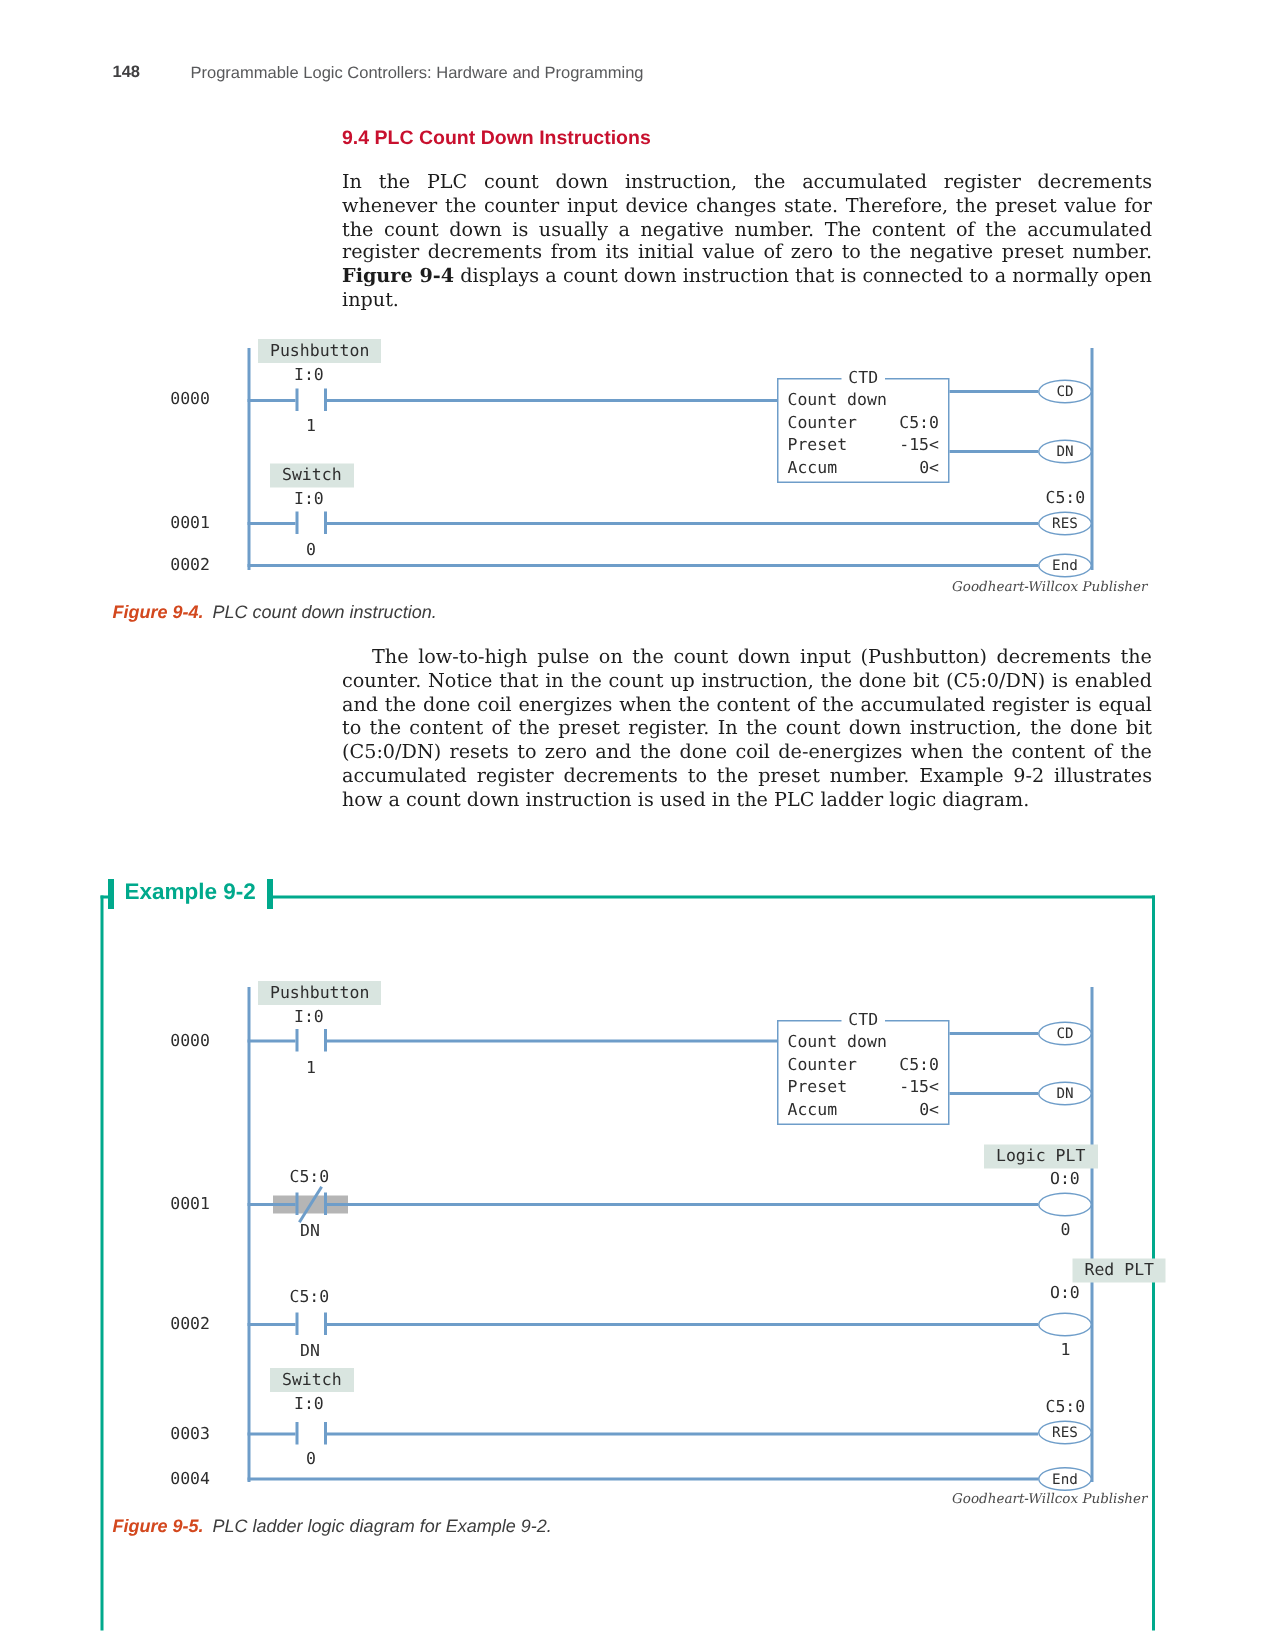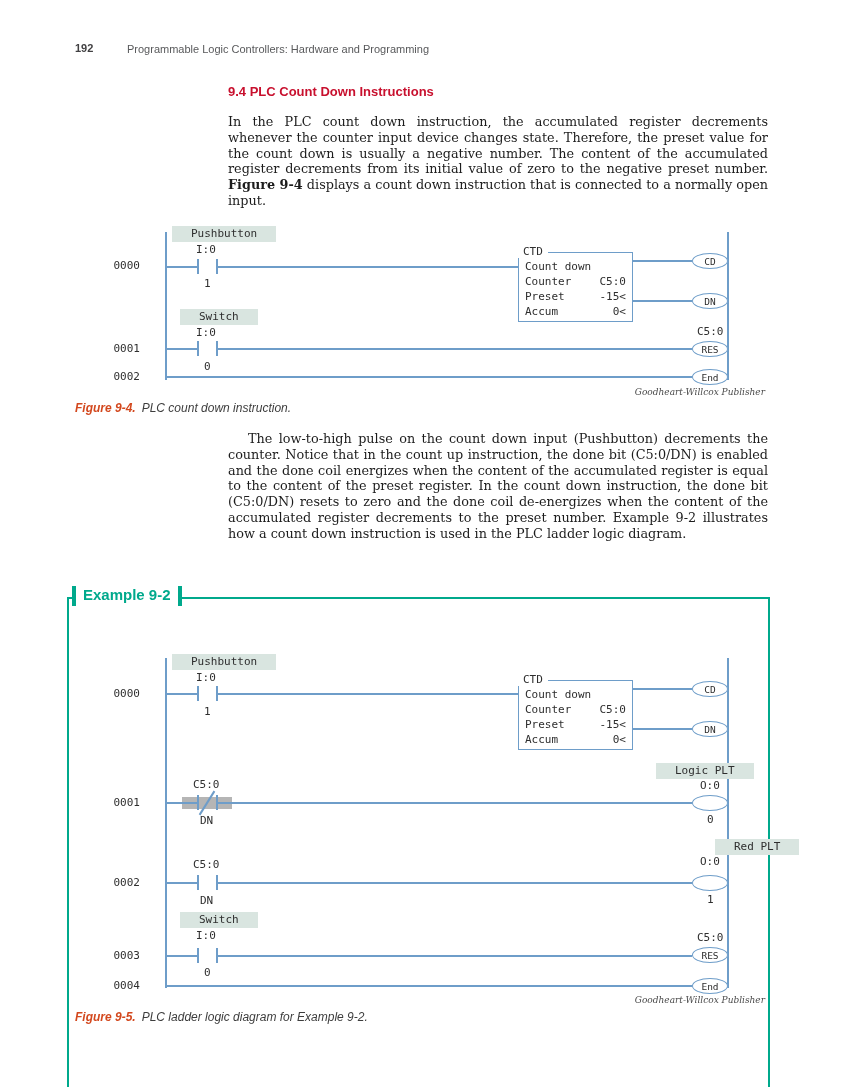--- a/index.html
+++ b/index.html
@@ -7,40 +7,40 @@
     --orange:#d3481e; --ink:#1c1c1c; --gray:#58595b; --mink:#2e2e2e;
   }
   *{margin:0;padding:0;box-sizing:border-box;}
   body{background:#ffffff;}
   .page{position:relative;width:849px;height:1087px;background:#fff;overflow:hidden;font-family:"Liberation Sans",sans-serif;}
   .abs{position:absolute;}
   .hline{position:absolute;height:1.5px;background:var(--line);}
   .vline{position:absolute;width:1.5px;background:var(--line);}
   .cbar{position:absolute;width:2px;height:15px;background:var(--line);}
   .mono{position:absolute;font-family:"DejaVu Sans Mono",monospace;font-size:11px;line-height:12px;color:var(--mink);white-space:pre;}
-  .tagbox{position:absolute;font-family:"DejaVu Sans Mono",monospace;font-size:11px;line-height:14px;color:var(--mink);background:var(--tagbg);padding:1px 19px;}
+  .tagbox{position:absolute;font-family:"DejaVu Sans Mono",monospace;font-size:11px;line-height:14px;color:var(--mink);background:var(--tagbg);padding:1px 8px;}
   .coil{position:absolute;width:36px;height:16px;border:1.5px solid var(--line);border-radius:50%;background:#fff;display:flex;align-items:center;justify-content:center;font-family:"DejaVu Sans Mono",monospace;font-size:9.5px;color:var(--mink);}
   .ctdbox{position:absolute;width:115px;height:70px;border:1.5px solid var(--line);background:#fff;}
-  .ctdtitle{position:absolute;width:115px;font-family:"DejaVu Sans Mono",monospace;font-size:11px;line-height:12px;color:var(--mink);}
+  .ctdtitle{position:absolute;width:115px;text-align:center;font-family:"DejaVu Sans Mono",monospace;font-size:11px;line-height:12px;color:var(--mink);}
   .ctdtitle span{background:#fff;padding:0 5px;}
   .ctdrow{position:absolute;left:525px;width:101px;display:flex;justify-content:space-between;font-family:"DejaVu Sans Mono",monospace;font-size:11px;line-height:12px;color:var(--mink);}
   .rungnum{position:absolute;left:107px;width:33px;text-align:right;font-family:"DejaVu Sans Mono",monospace;font-size:11px;line-height:12px;color:var(--mink);}
   .body-text{position:absolute;font-family:"DejaVu Serif",serif;font-size:12.8px;line-height:15.8px;color:var(--ink);text-align:justify;}
   .caption{position:absolute;font-size:12px;line-height:14px;color:#3d3d3d;font-style:italic;}
   .caption b{color:var(--orange);margin-right:6px;}
   .credit{position:absolute;width:265px;text-align:right;font-family:"DejaVu Serif",serif;font-style:italic;font-size:9px;color:#4a4a4a;}
   .slash{position:absolute;width:28px;height:2px;background:var(--line);transform:rotate(-58deg);}
   .hl{position:absolute;background:#b5b5b5;}
 </style>
 </head>
 <body>
 
 <div class="page">
 
-  <div class="abs" style="left:75px;top:42px;font-size:11px;font-weight:bold;color:#414042;">192</div>
+  <div class="abs" style="left:75px;top:42px;font-size:11px;font-weight:bold;color:#414042;">148</div>
   <div class="abs" style="left:127px;top:43px;font-size:11px;color:var(--gray);">Programmable Logic Controllers: Hardware and Programming</div>
 
   <div class="abs" style="left:228px;top:84px;font-size:13px;font-weight:bold;color:var(--red);">9.4 PLC Count Down Instructions</div>
   <div class="body-text" style="left:228px;top:114px;width:540px;"><span>In the PLC count down instruction, the accumulated register decrements whenever the counter input device changes state. Therefore, the preset value for the count down is usually a negative number. The content of the accumulated register decrements from its initial value of zero to the negative preset number. </span><b>Figure 9-4</b><span> displays a count down instruction that is connected to a normally open input.</span></div>
 
   <div class="vline" style="left:165px;top:232px;height:148px;"></div>
   <div class="vline" style="left:727px;top:232px;height:148px;"></div>
 
   <div class="rungnum" style="top:260px;">0000</div>
   <div class="rungnum" style="top:343px;">0001</div>

